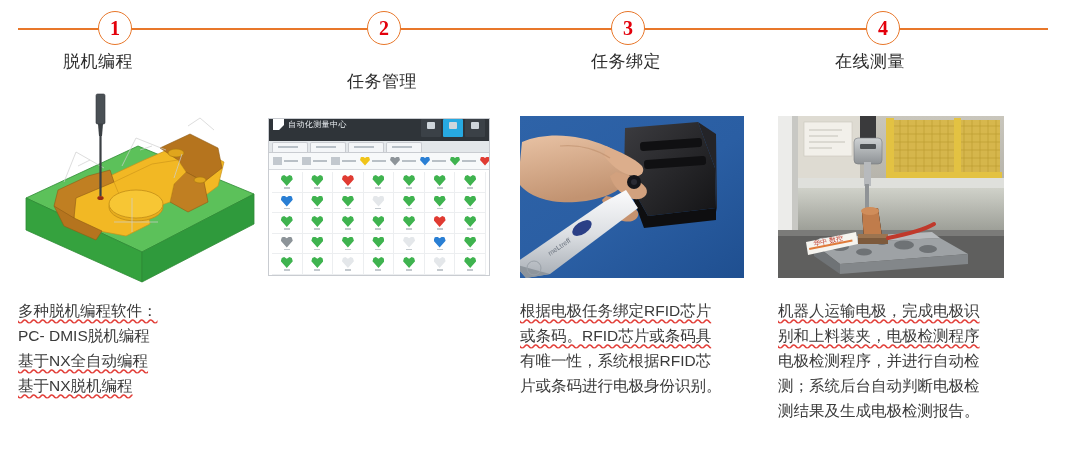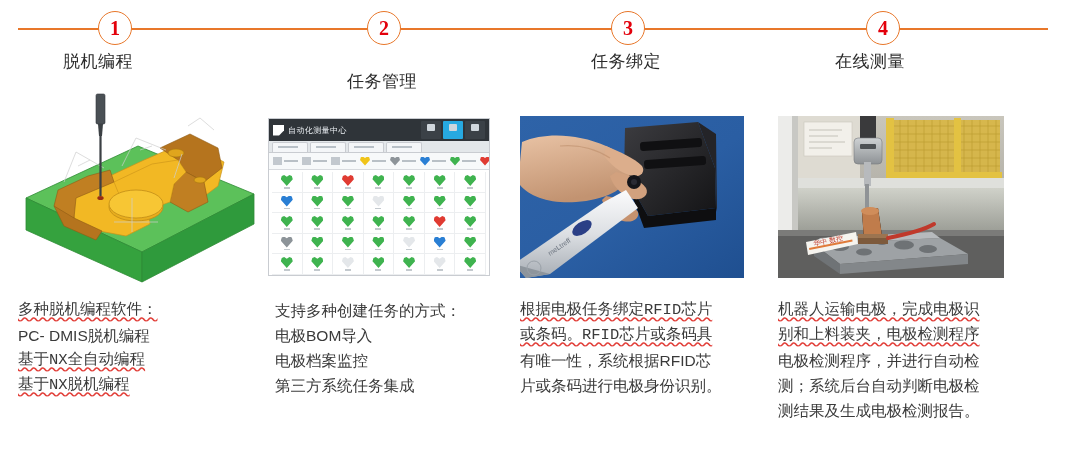--- a/index.html
+++ b/index.html
@@ -99,21 +99,21 @@
   .fig2 {
     left: 268px; top: 30px; width: 222px; height: 158px;
     border: 1px solid #c9ccd1;
     background: #f4f5f7;
     box-sizing: border-box;
   }
   .sw-titlebar {
     height: 22px;
     background: #2f3439;
     display: flex;
-    align-items: center;
+    align-items: flex-start;
     padding: 0 4px;
     box-sizing: border-box;
   }
   .sw-logo {
     width: 11px; height: 11px;
     background: #ffffff;
     margin-right: 4px;
     flex: none;
     clip-path: polygon(0 0, 100% 0, 100% 55%, 55% 100%, 0 100%);
   }
@@ -260,21 +260,20 @@
   .desc.d2 { left: 275px; width: 240px; }
   .desc.d3 { left: 520px; width: 232px; }
   .desc.d4 { left: 778px; width: 240px; }
 
   .desc .ln { display: block; white-space: nowrap; }
   .desc.d3 .ln, .desc.d4 .ln { white-space: normal; }
   .squig {
     text-decoration: underline wavy #e2403a;
     text-decoration-skip-ink: none;
     text-underline-offset: 2px;
-    font-family: Liberation Mono, monospace;
   }
 </style>
 </head>
 <body>
 
 <div class="timeline">
   <div class="timeline-rule"></div>
   <div class="step-circle c1">
       <span>1</span>
     </div>
@@ -657,16 +656,15 @@
 
       <polygon points="28,126 78,116 80,128 30,139" fill="#f6f4ef"></polygon>
       <text x="36" y="130" fill="#c0392b" font-size="7" font-family="Liberation Sans, sans-serif" transform="rotate(-11 36 130)">华中 数控</text>
       <rect x="31" y="132" width="44" height="2" fill="#e07b3a" transform="rotate(-11 31 132)"></rect>
     </svg>
   </div>
 </div>
 
 <div class="descs">
   <div class="desc d1" id="desc-0"><span class="ln squig">多种脱机编程软件：</span><span class="ln">PC- DMIS脱机编程</span><span class="ln squig">基于NX全自动编程</span><span class="ln squig">基于NX脱机编程</span></div>
-  <div class="desc d2" id="desc-1"><span class="ln">支持多种创建任务的方式：</span><span class="ln">电极BOM导入</span><span class="ln">电极档案监控</span><span class="ln">第三方系统任务集成</span></div>
   <div class="desc d3" id="desc-2"><span class="ln squig">根据电极任务绑定RFID芯片</span><span class="ln squig">或条码。RFID芯片或条码具</span><span class="ln">有唯一性，系统根据RFID芯</span><span class="ln">片或条码进行电极身份识别。</span></div>
   <div class="desc d4" id="desc-3"><span class="ln squig">机器人运输电极，完成电极识</span><span class="ln squig">别和上料装夹，电极检测程序</span><span class="ln">电极检测程序，并进行自动检</span><span class="ln">测；系统后台自动判断电极检</span><span class="ln">测结果及生成电极检测报告。</span></div>
 </div>
 
 </body></html>

